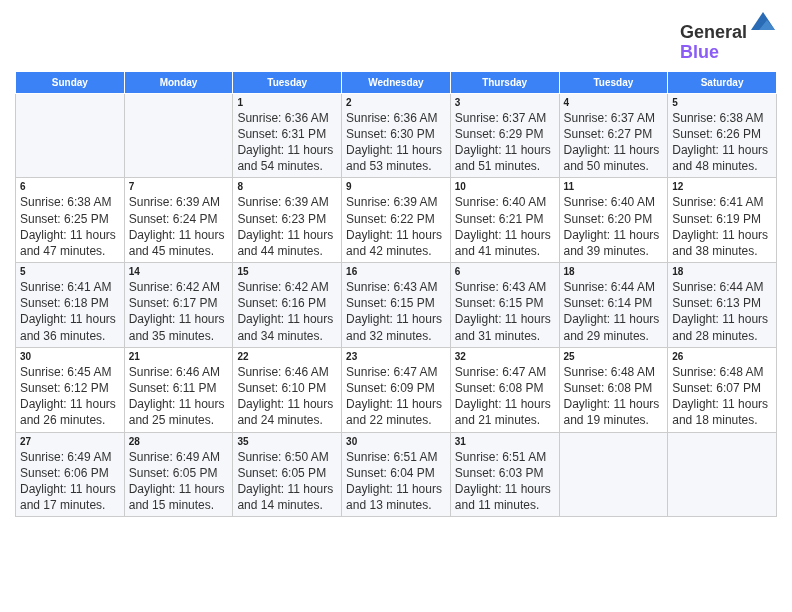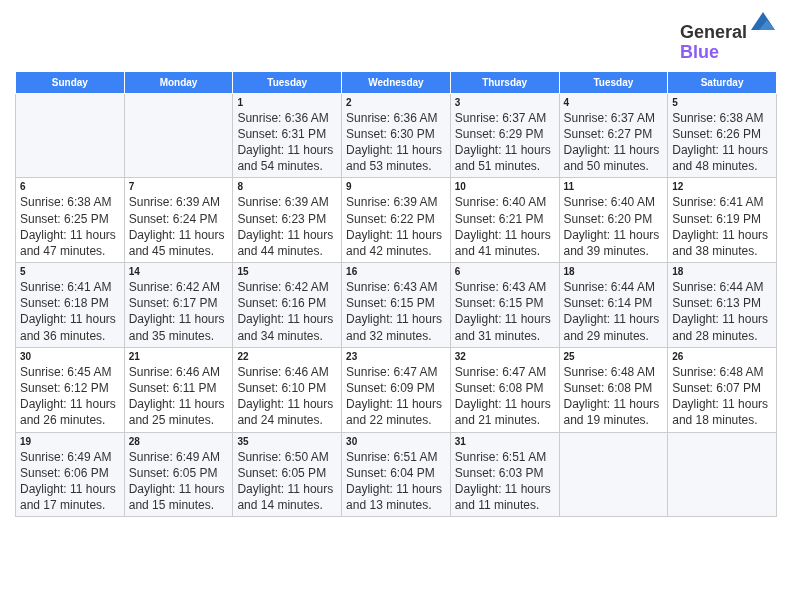--- a/index.html
+++ b/index.html
@@ -242,21 +242,21 @@
             <span class="day-number">25</span>
             <div class="day-info">Sunrise: 6:48 AM<br>Sunset: 6:08 PM<br>Daylight: 11 hours and 19 minutes.</div>
           </td>
           <td>
             <span class="day-number">26</span>
             <div class="day-info">Sunrise: 6:48 AM<br>Sunset: 6:07 PM<br>Daylight: 11 hours and 18 minutes.</div>
           </td>
         </tr>
         <tr>
           <td>
-            <span class="day-number">19</span>
+            <span class="day-number">27</span>
             <div class="day-info">Sunrise: 6:49 AM<br>Sunset: 6:06 PM<br>Daylight: 11 hours and 17 minutes.</div>
           </td>
           <td>
             <span class="day-number">28</span>
             <div class="day-info">Sunrise: 6:49 AM<br>Sunset: 6:05 PM<br>Daylight: 11 hours and 15 minutes.</div>
           </td>
           <td>
             <span class="day-number">35</span>
             <div class="day-info">Sunrise: 6:50 AM<br>Sunset: 6:05 PM<br>Daylight: 11 hours and 14 minutes.</div>
           </td>

